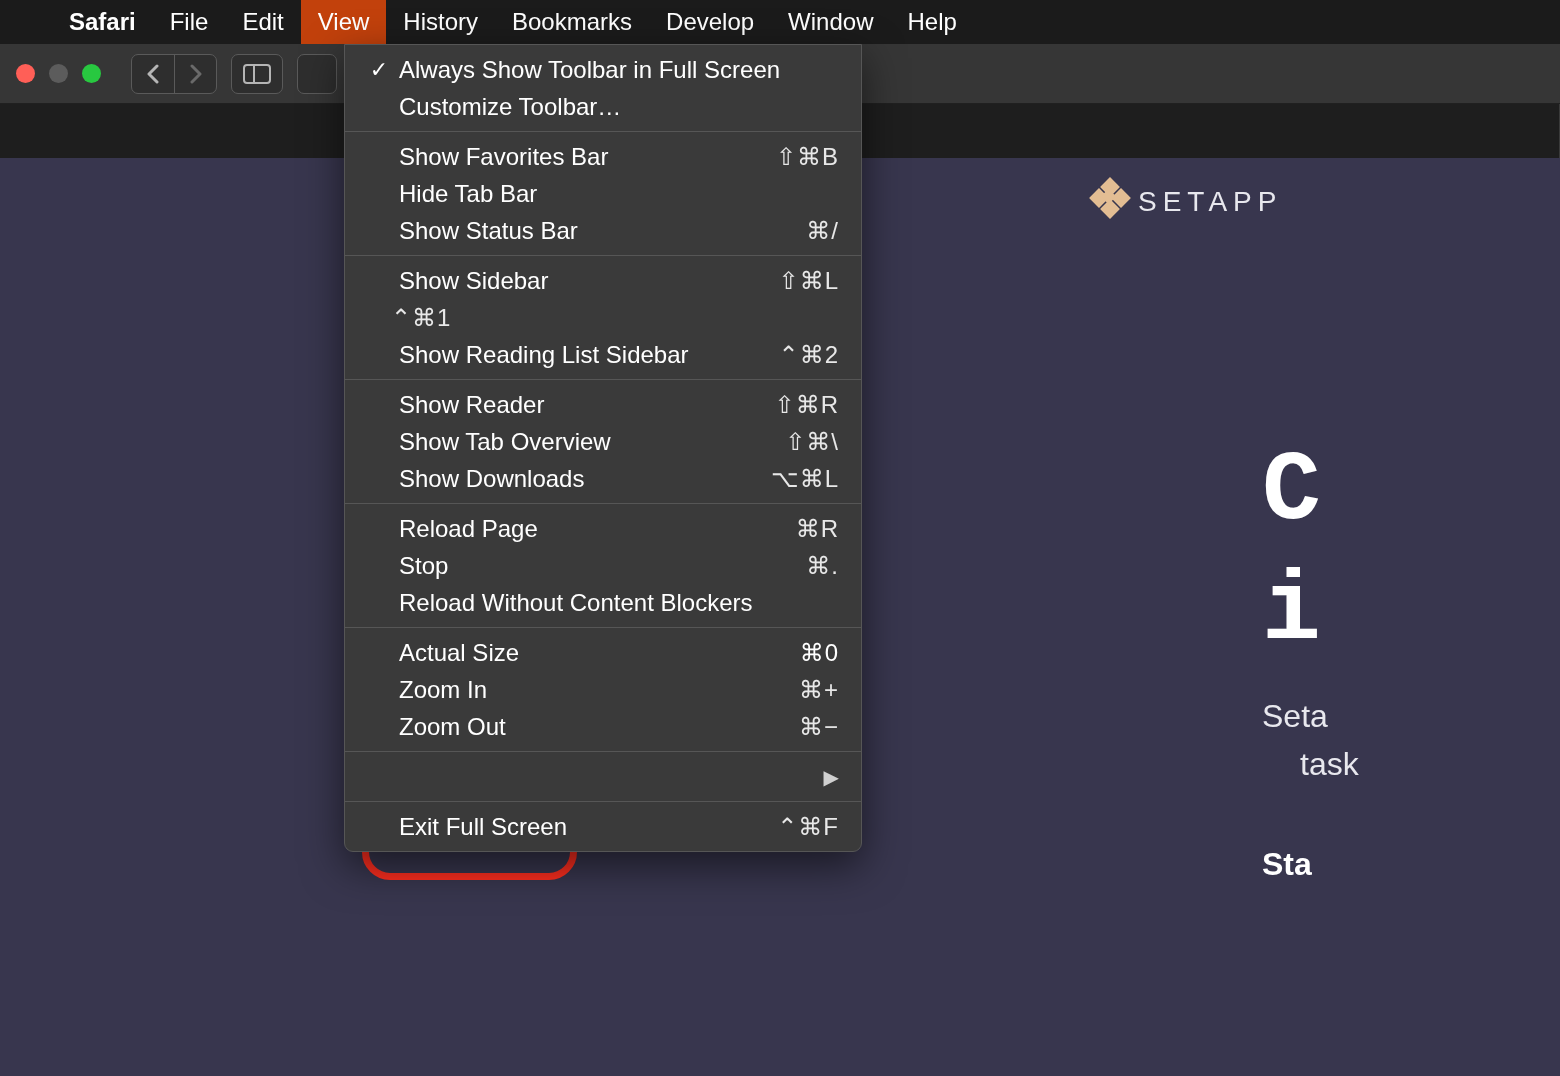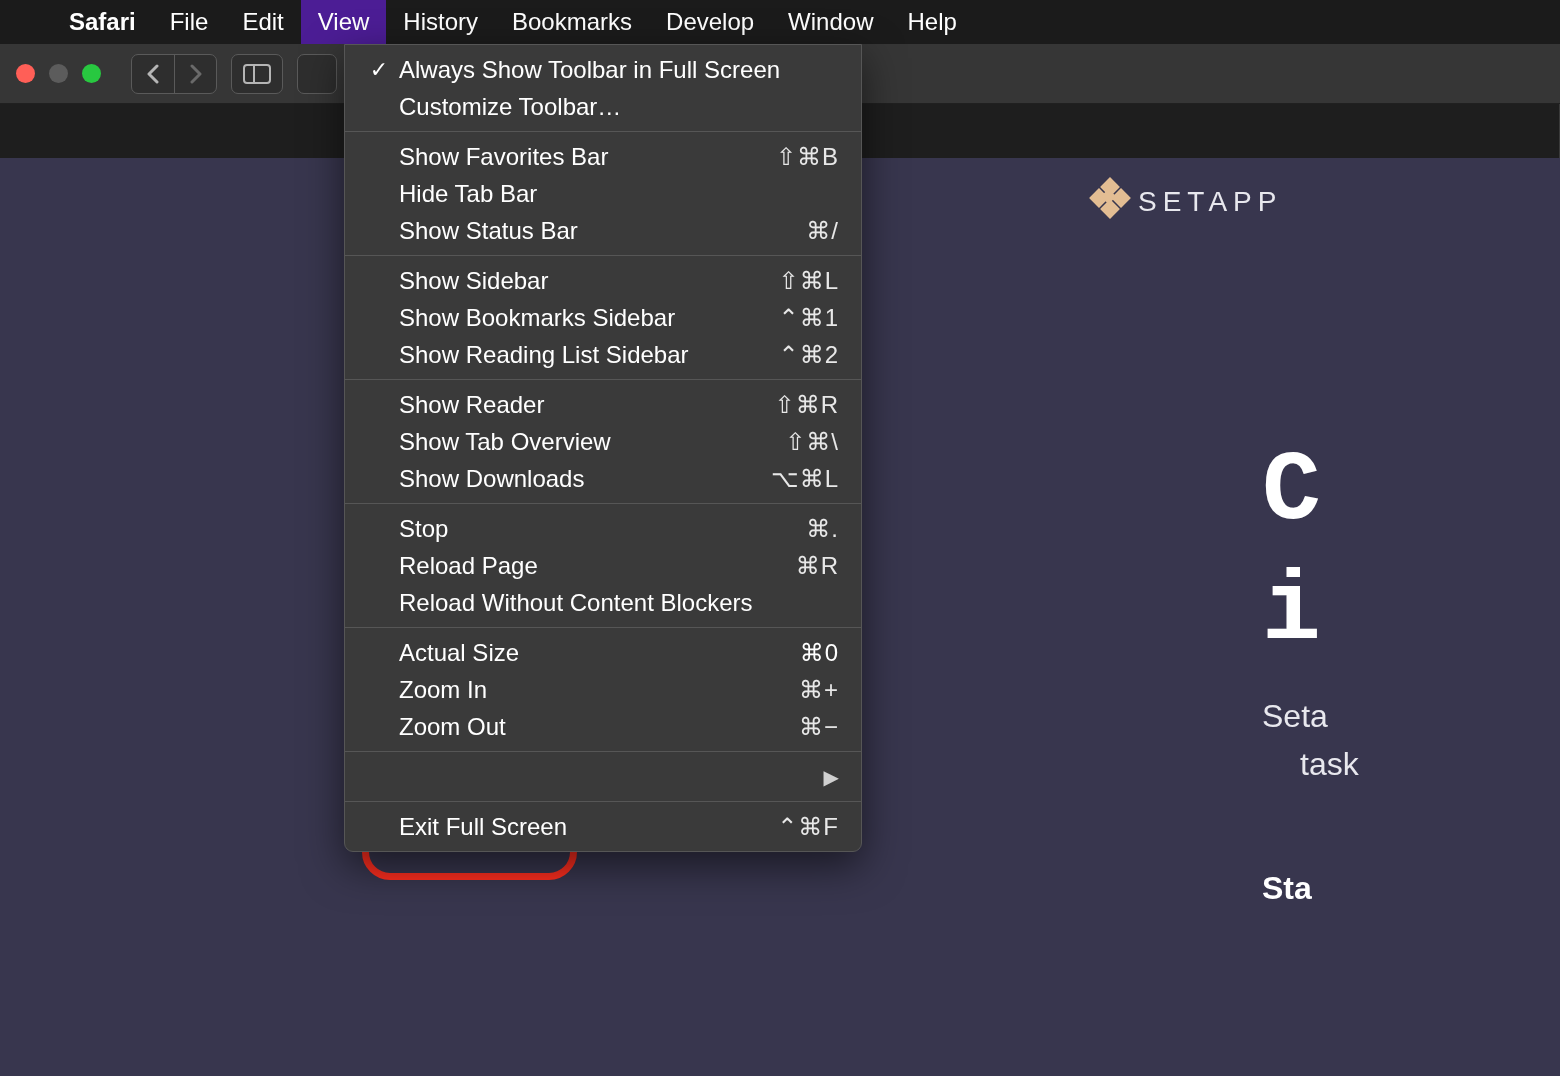--- a/index.html
+++ b/index.html
@@ -31,21 +31,21 @@
     line-height: 1;
   }
   .menubar .item {
     padding: 0 17px;
     height: 44px;
     display: flex;
     align-items: center;
   }
   .menubar .item.app { font-weight: 700; }
   .menubar .item.active {
-    background: #4c1d95;
+    background: #c2410c;
   }
 
   
   .toolbar {
     height: 60px;
     background: #363636;
     display: flex;
     align-items: center;
     gap: 14px;
     padding-left: 10px;
@@ -162,21 +162,21 @@
   }
   .page .para2 {
     position: absolute;
     top: 588px; left: 1300px;
     font-size: 32px;
     color: #e8e8ee;
     white-space: nowrap;
   }
   .page .bold {
     position: absolute;
-    top: 712px; left: 1262px;
+    top: 688px; left: 1262px;
     font-size: 32px;
     font-weight: 700;
     color: #fff;
     white-space: nowrap;
   }
 
   
   .dropmenu {
     position: absolute;
     top: 44px;
@@ -333,21 +333,20 @@
   </div>
   <hr>
 
   <div class="row">
     <span class="check"></span>
     <span class="label">Show Sidebar</span>
     <span class="cut">⇧⌘L</span>
   </div>
   <div class="row">
     <span class="check"></span>
-    <span class="label">Show Bookmarks Sidebar</span>
     <span class="cut">⌃⌘1</span>
   </div>
   <div class="row">
     <span class="check"></span>
     <span class="label">Show Reading List Sidebar</span>
     <span class="cut">⌃⌘2</span>
   </div>
   <hr>
 
   <div class="row">
@@ -362,30 +361,30 @@
   </div>
   <div class="row">
     <span class="check"></span>
     <span class="label">Show Downloads</span>
     <span class="cut">⌥⌘L</span>
   </div>
   <hr>
 
   <div class="row">
     <span class="check"></span>
+    <span class="label">Reload Page</span>
+    <span class="cut">⌘R</span>
+  </div>
+  <div class="row">
+    <span class="check"></span>
     <span class="label">Stop</span>
     <span class="cut">⌘.</span>
   </div>
   <div class="row">
     <span class="check"></span>
-    <span class="label">Reload Page</span>
-    <span class="cut">⌘R</span>
-  </div>
-  <div class="row">
-    <span class="check"></span>
     <span class="label">Reload Without Content Blockers</span>
     <span class="cut"></span>
   </div>
   <hr>
 
   <div class="row disabled">
     <span class="check"></span>
     <span class="label">Actual Size</span>
     <span class="cut">⌘0</span>
   </div>

